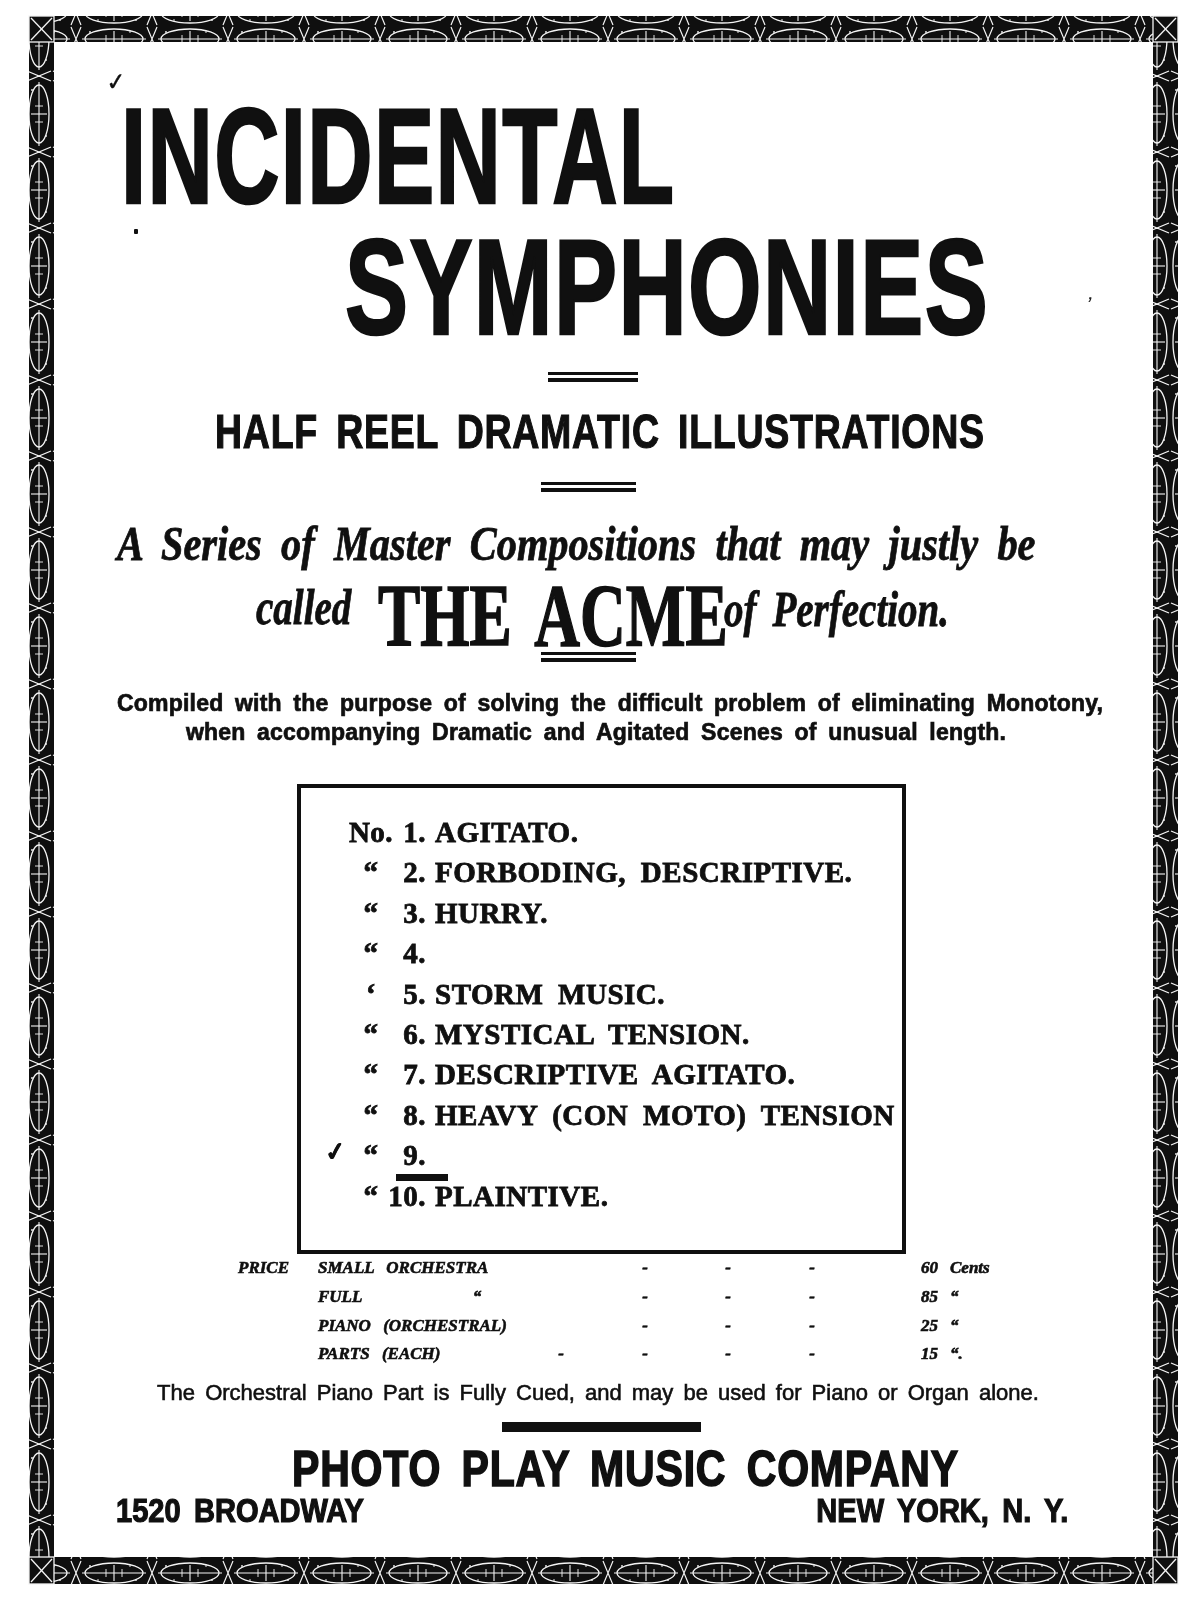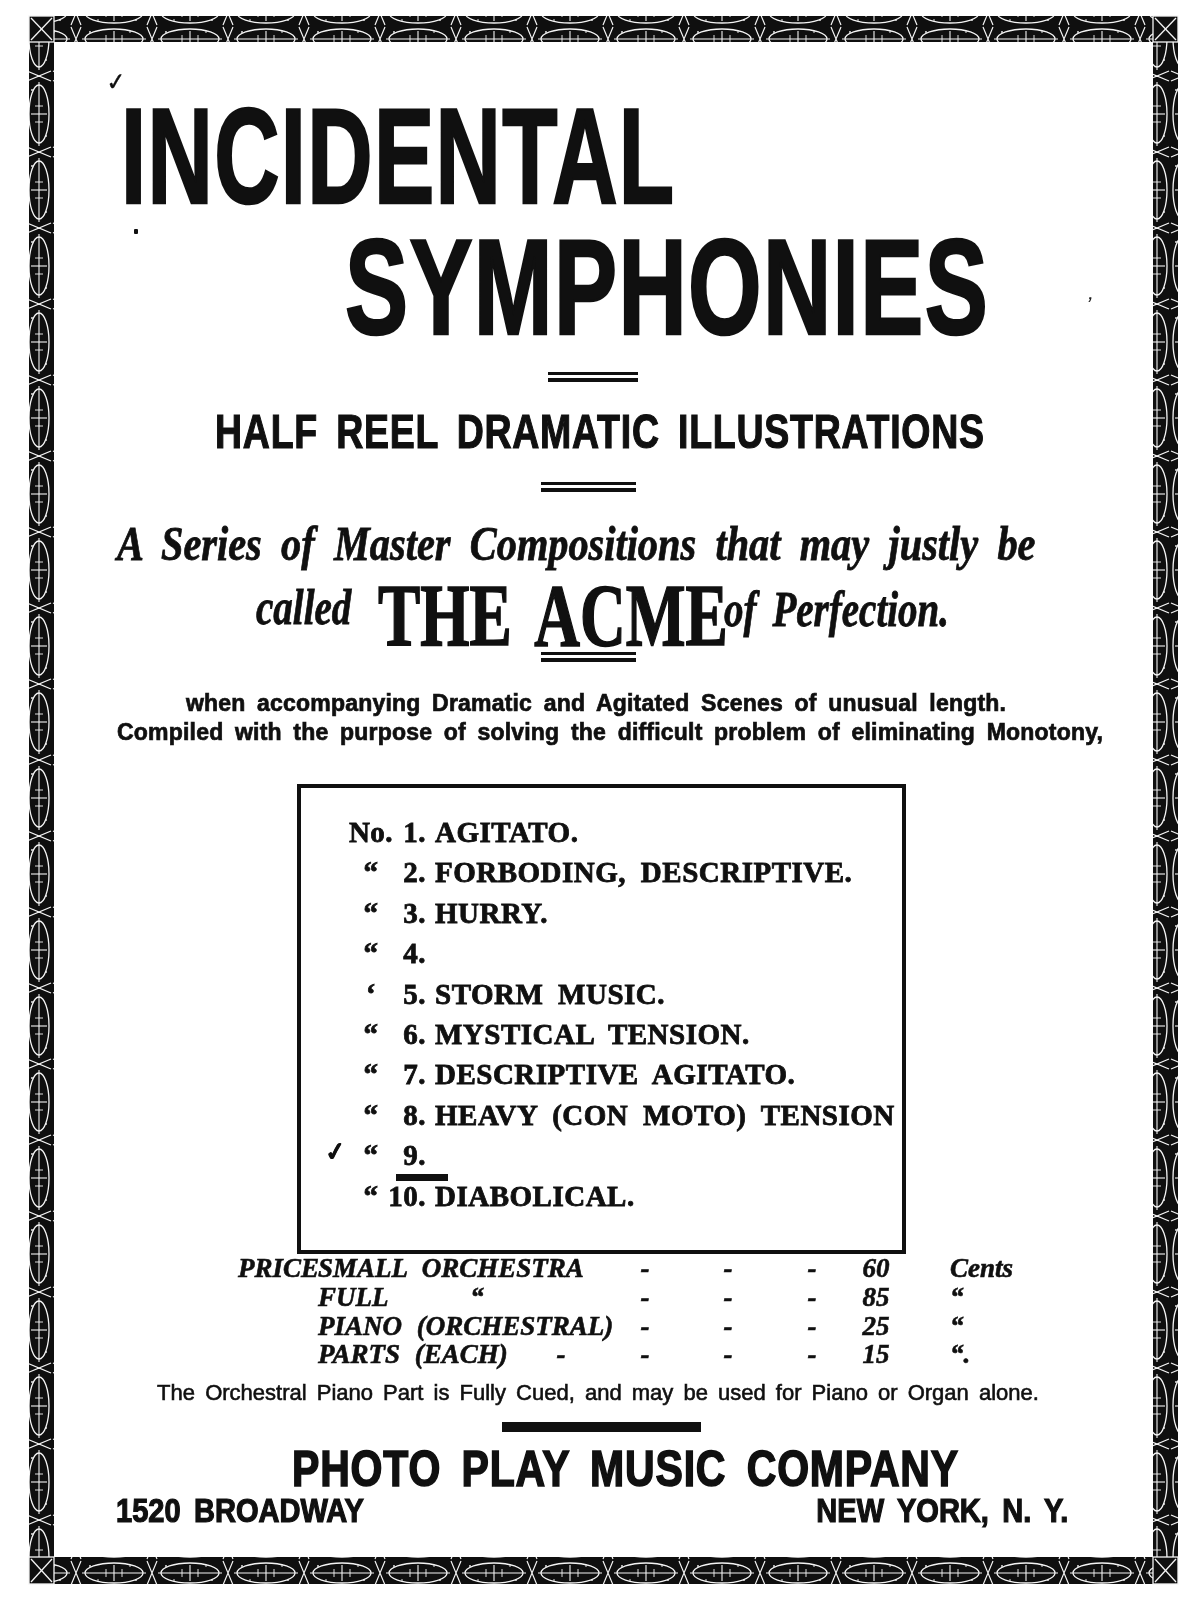--- a/index.html
+++ b/index.html
@@ -61,32 +61,32 @@
   .cat-row .num{position:absolute;left:70px;width:55px;text-align:right;}
   .cat-row .name{position:absolute;left:134px;word-spacing:7px;}
   .cat-row .row-check{
     position:absolute;left:24px;top:-4px;font-size:25px;font-family:"Liberation Sans",sans-serif;
     -webkit-text-stroke:.5px #101010;transform:rotate(-8deg);
   }
   .cat-row .num-underline{position:absolute;left:95px;top:39px;width:52px;height:7px;background:#101010;}
   
   .prices{
     left:238px;top:1254px;width:790px;
-    font-family:"Liberation Serif",serif;font-weight:bold;font-style:italic;font-size:27px;
+    font-family:"Liberation Serif",serif;font-weight:bold;font-style:italic;font-size:17px;
   }
   .price-row{position:relative;height:28.8px;line-height:28.8px;-webkit-text-stroke:.6px #101010;}
   .price-row span{position:absolute;}
   .price-row .prefix{left:0;}
   .price-row .label{left:80px;word-spacing:8px;}
   .price-row .c0{left:214px;width:50px;text-align:center;}
   .price-row .c1{left:298px;width:50px;text-align:center;}
   .price-row .c2{left:382px;width:50px;text-align:center;}
   .price-row .c3{left:465px;width:50px;text-align:center;}
   .price-row .c4{left:549px;width:50px;text-align:center;}
-  .price-row .price{left:604px;width:68px;text-align:center;}
+  .price-row .price{left:632px;width:68px;text-align:right;}
   .price-row .unit{left:712px;font-family:Liberation Serif, serif;}
   .note{
     left:123px;top:1380px;width:950px;text-align:center;font-weight:normal;font-size:22px;
     word-spacing:4px;-webkit-text-stroke:.6px #101010;
   }
   
   .publisher{
     left:292px;top:1444px;font-size:50px;font-weight:bold;line-height:50px;word-spacing:10px;
     transform-origin:left top;transform:scaleX(.82);-webkit-text-stroke:1.6px #101010;letter-spacing:1px;
   }
@@ -167,22 +167,22 @@
   <div class="abs subtitle">HALF REEL DRAMATIC ILLUSTRATIONS</div>
   <div class="abs rule2 rule-b"></div>
 
   <div class="abs tag1">A Series of Master Compositions that may justly be</div>
   <div class="abs tag-called">called</div>
   <div class="abs tag-acme">THE ACME</div>
   <div class="abs tag-rest">of Perfection.</div>
   <div class="abs rule2 rule-c"></div>
 
   <div class="abs desc">
+    <div>Compiled with the purpose of solving the difficult problem of eliminating Monotony,</div>
     <div>when accompanying Dramatic and Agitated Scenes of unusual length.</div>
-    <div>Compiled with the purpose of solving the difficult problem of eliminating Monotony,</div>
   </div>
 
   <div class="abs catalog" id="catalog">
       <div class="cat-row">
         <span class="marker">No.</span>
         <span class="num">1.</span>
         <span class="name">AGITATO.</span>
       </div>
       <div class="cat-row">
         <span class="marker">“</span>
@@ -220,21 +220,21 @@
       </div>
       <div class="cat-row">
         <span class="row-check">✓</span>
         <span class="marker">“</span>
         <span class="num">9.</span>
         <span class="num-underline"></span>
       </div>
       <div class="cat-row">
         <span class="marker">“</span>
         <span class="num">10.</span>
-        <span class="name">DIABOLICAL.</span>
+        <span class="name">PLAINTIVE.</span>
       </div>
     </div>
 
   <div class="abs prices" id="prices">
       <div class="price-row">
         <span class="prefix">PRICE</span>
         <span class="label">SMALL ORCHESTRA</span>
         <span class="c0"></span>
         <span class="c1"></span>
         <span class="c2">-</span>

